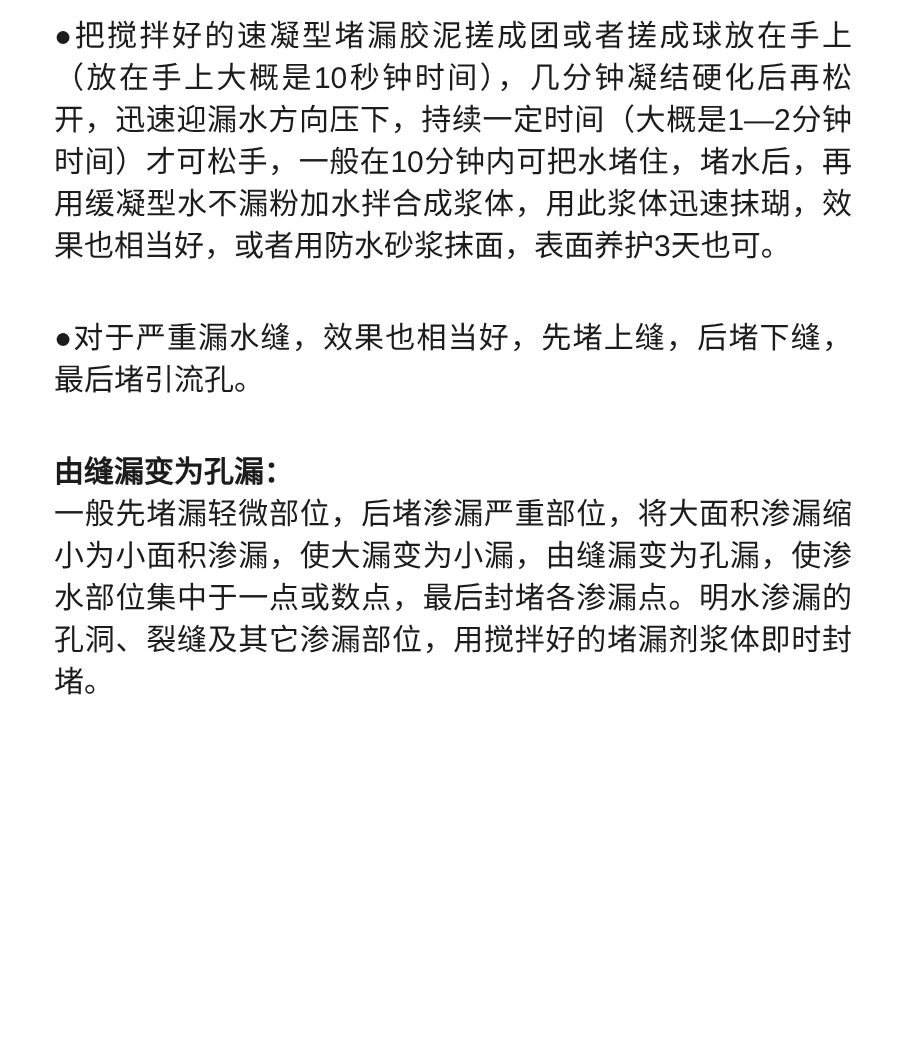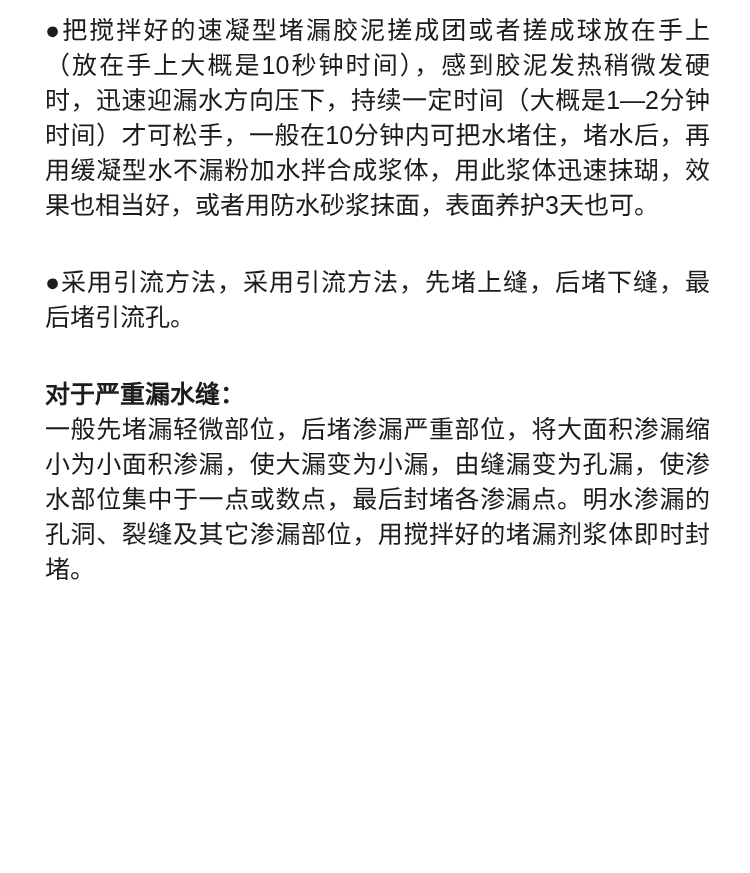--- a/index.html
+++ b/index.html
@@ -39,23 +39,23 @@
   }
   p.method {
     margin: 0;
   }
 </style>
 </head>
 <body>
 
 <div class="content">
 
-  <p class="para"><span class="bullet">●</span><span>把搅拌好的速凝型堵漏胶泥搓成团或者搓成球放在手上（放在手上大概是10秒钟时间），感到胶泥发热稍微发硬时，迅速迎漏水方向压下，持续一定时间（大概是1—2分钟时间）才可松手，一般在10分钟内可把水堵住，堵水后，再用缓凝型水不漏粉加水拌合成浆体，用此浆体迅速抹瑚，效果也相当好，或者用防水砂浆抹面，表面养护3天也可。</span></p>
+  <p class="para"><span class="bullet">●</span><span>把搅拌好的速凝型堵漏胶泥搓成团或者搓成球放在手上（放在手上大概是10秒钟时间），几分钟凝结硬化后再松开，迅速迎漏水方向压下，持续一定时间（大概是1—2分钟时间）才可松手，一般在10分钟内可把水堵住，堵水后，再用缓凝型水不漏粉加水拌合成浆体，用此浆体迅速抹瑚，效果也相当好，或者用防水砂浆抹面，表面养护3天也可。</span></p>
 
 
 
-  <p class="para"><span class="bullet">●</span><span>采用引流方法，采用引流方法，先堵上缝，后堵下缝，最后堵引流孔。</span></p>
+  <p class="para"><span class="bullet">●</span><span>对于严重漏水缝，效果也相当好，先堵上缝，后堵下缝，最后堵引流孔。</span></p>
 
-  <h2 class="section-heading">对于严重漏水缝：</h2>
+  <h2 class="section-heading">由缝漏变为孔漏：</h2>
 
   <p class="method">一般先堵漏轻微部位，后堵渗漏严重部位，将大面积渗漏缩小为小面积渗漏，使大漏变为小漏，由缝漏变为孔漏，使渗水部位集中于一点或数点，最后封堵各渗漏点。明水渗漏的孔洞、裂缝及其它渗漏部位，用搅拌好的堵漏剂浆体即时封堵。</p>
 
 </div>
 
 </body></html>

